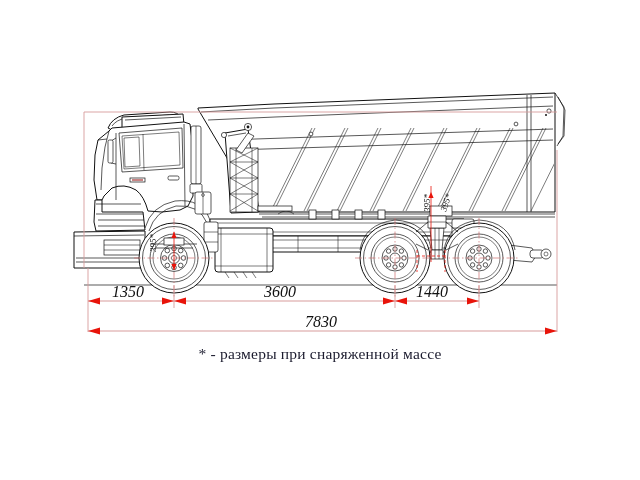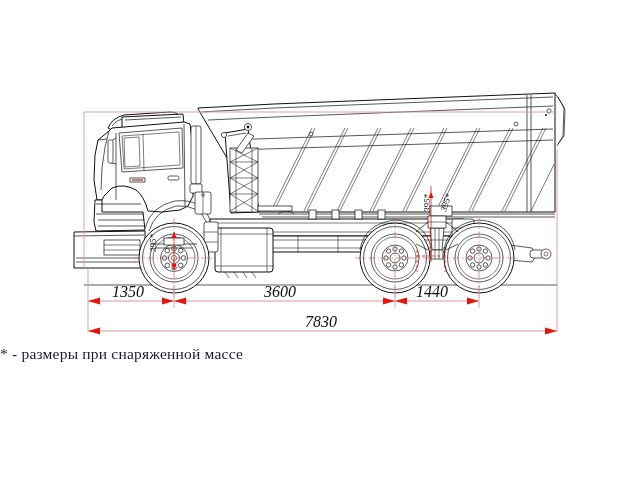--- a/index.html
+++ b/index.html
@@ -9,20 +9,21 @@
     background:#ffffff;
     font-family:"Liberation Serif", serif;
     overflow:hidden;
     position:relative;
   }
   #stage{position:absolute;left:12px;top:0;width:640px;height:480px;}
   svg{display:block;}
   .cap{
     position:absolute;
     left:0;top:345px;width:640px;
+    text-align:center;
     font-family:"Liberation Serif", serif;
     font-size:15.5px;
     color:#1b1b2e;
     letter-spacing:.2px;
     white-space:nowrap;
   }
 </style>
 </head>
 <body>
 

